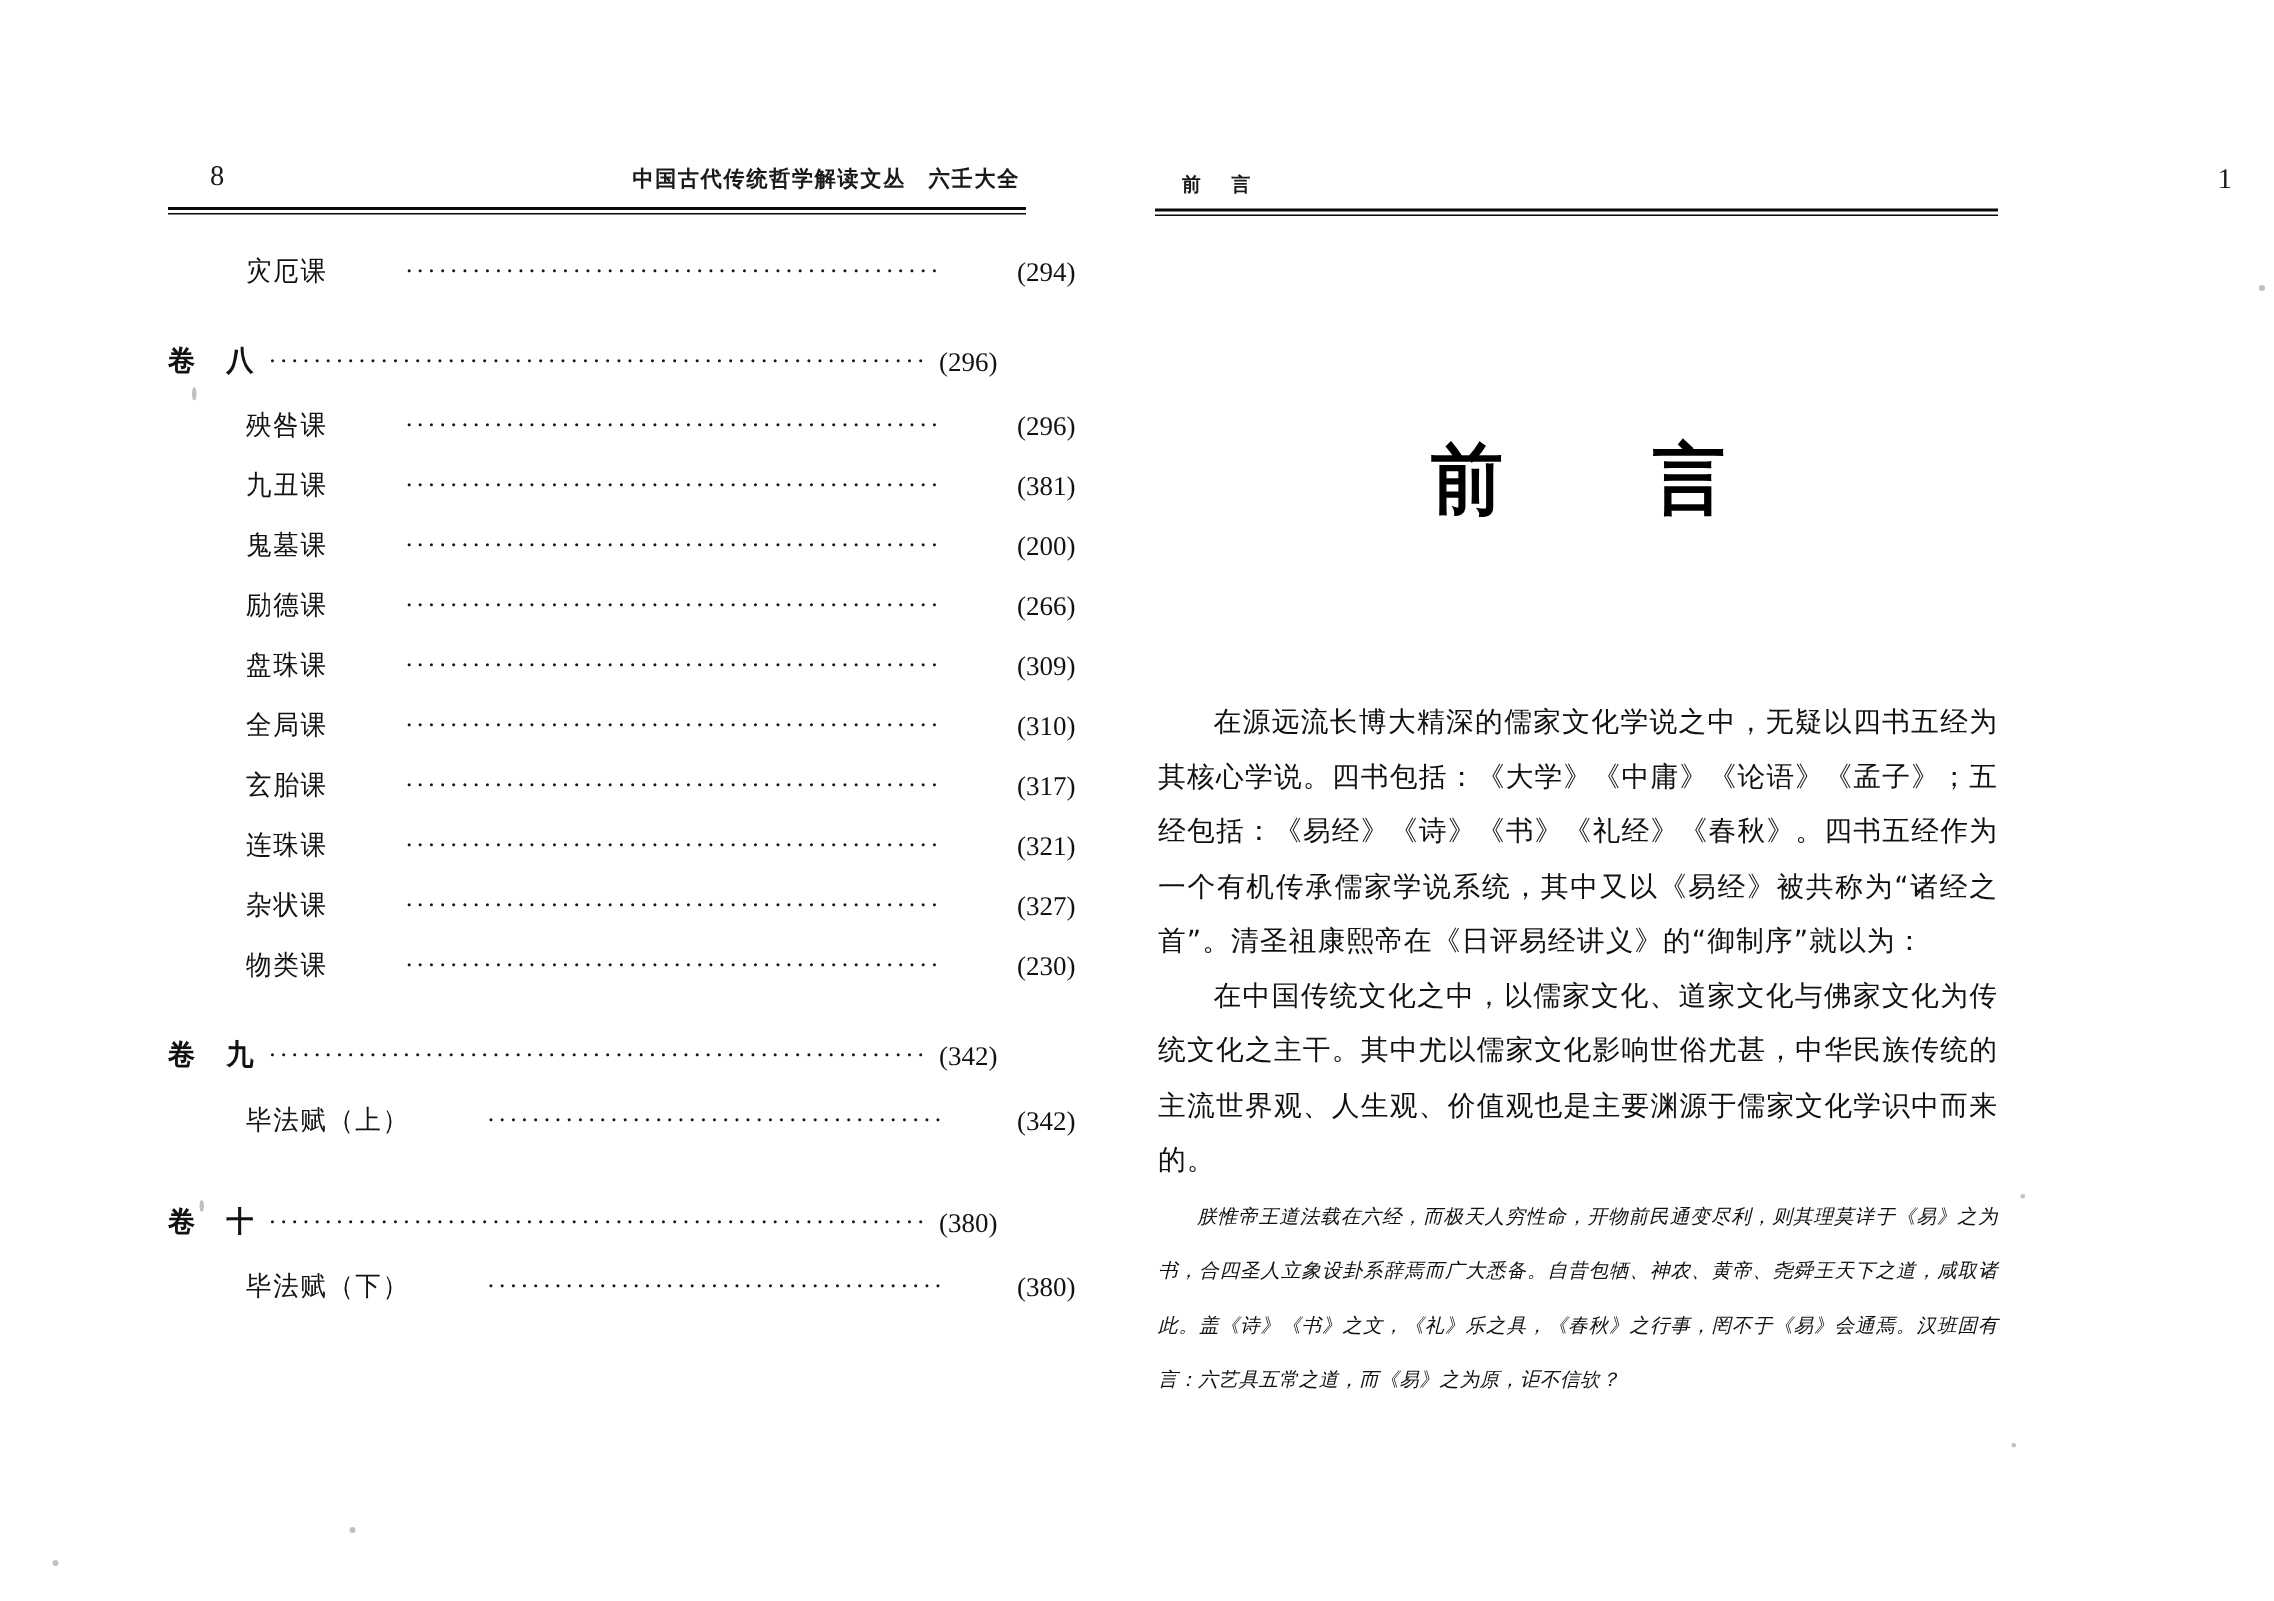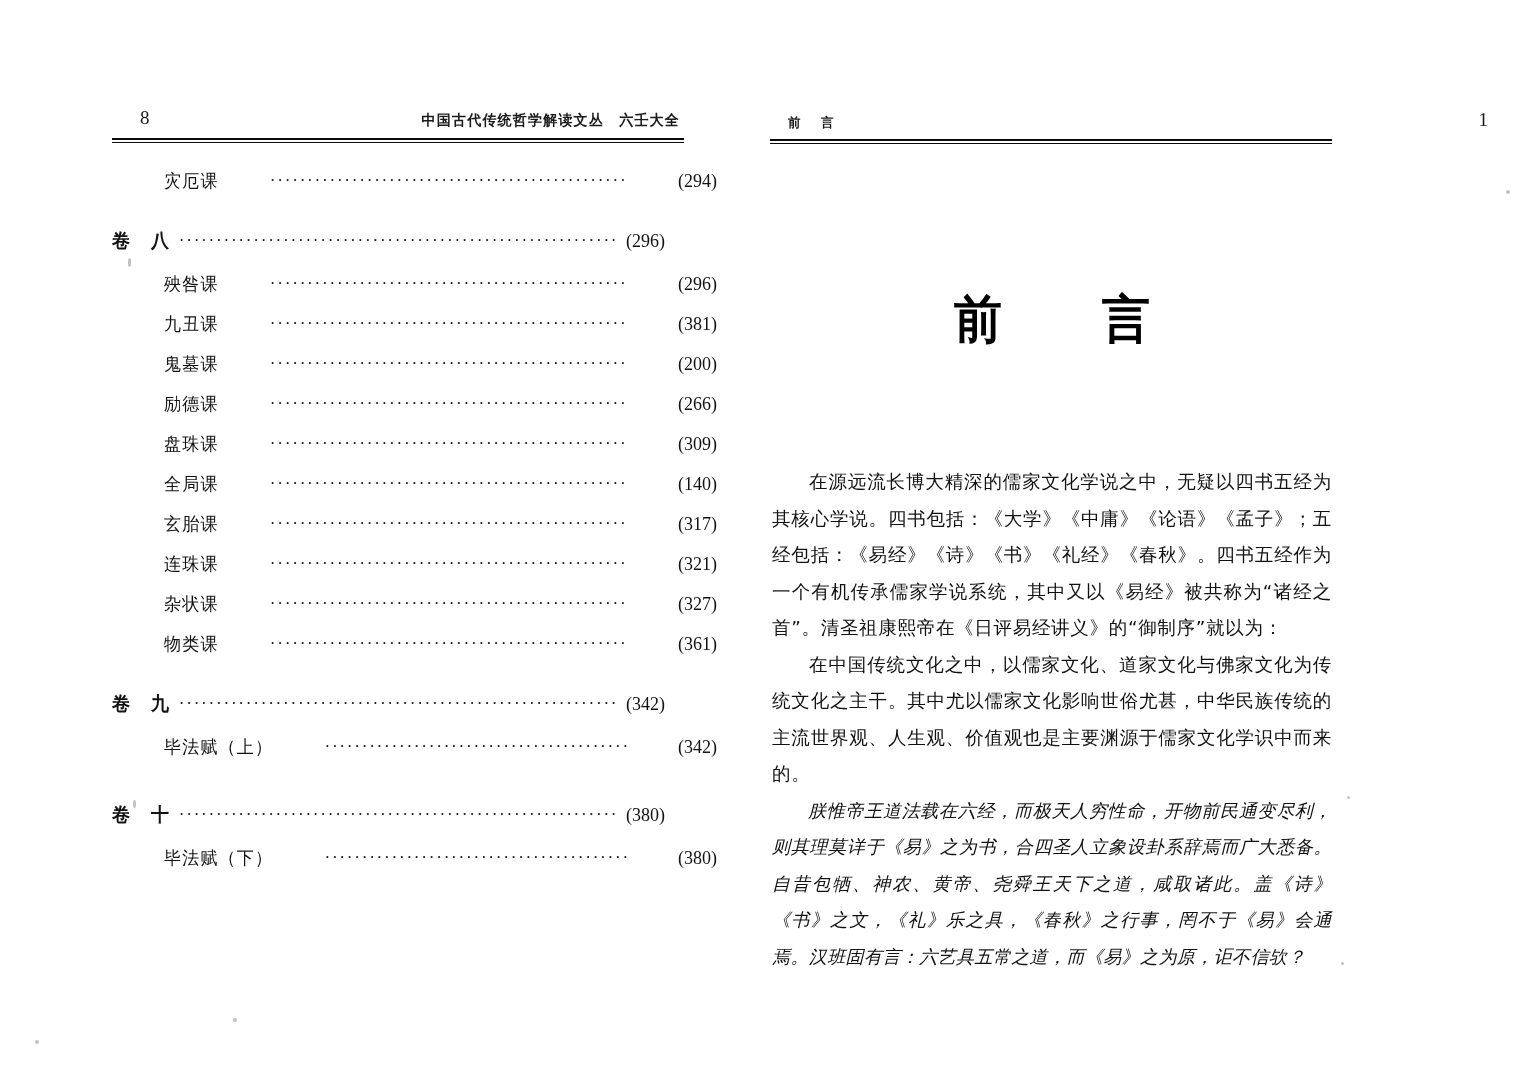--- a/index.html
+++ b/index.html
@@ -173,21 +173,21 @@
     letter-spacing: .7px;
     text-indent: 2em;
     text-align: justify;
     text-justify: inter-ideograph;
     color: #111;
     margin: 0;
   }
   .fm-quote {
     font-family: "Liberation Serif", "DejaVu Serif", serif;
     font-style: italic;
-    font-size: 18px;
+    font-size: 13px;
     line-height: 36.5px;
     letter-spacing: .4px;
     text-indent: 2em;
     text-align: justify;
     text-justify: inter-ideograph;
     color: #111;
     margin: 0;
   }
 
   
@@ -244,41 +244,41 @@
           <span class="toc-page">(266)</span>
         </div>
         <div class="toc-row level-sub">
           <span class="toc-label">盘珠课</span>
           <span class="toc-dots"></span>
           <span class="toc-page">(309)</span>
         </div>
         <div class="toc-row level-sub">
           <span class="toc-label">全局课</span>
           <span class="toc-dots"></span>
-          <span class="toc-page">(140)</span>
+          <span class="toc-page">(310)</span>
         </div>
         <div class="toc-row level-sub">
           <span class="toc-label">玄胎课</span>
           <span class="toc-dots"></span>
           <span class="toc-page">(317)</span>
         </div>
         <div class="toc-row level-sub">
           <span class="toc-label">连珠课</span>
           <span class="toc-dots"></span>
           <span class="toc-page">(321)</span>
         </div>
         <div class="toc-row level-sub">
           <span class="toc-label">杂状课</span>
           <span class="toc-dots"></span>
           <span class="toc-page">(327)</span>
         </div>
         <div class="toc-row level-sub">
           <span class="toc-label">物类课</span>
           <span class="toc-dots"></span>
-          <span class="toc-page">(361)</span>
+          <span class="toc-page">(230)</span>
         </div>
         <div class="toc-row level-juan">
           <span class="toc-label">卷　九</span>
           <span class="toc-dots"></span>
           <span class="toc-page">(342)</span>
         </div>
         <div class="toc-row level-sub">
           <span class="toc-label">毕法赋（上）</span>
           <span class="toc-dots"></span>
           <span class="toc-page">(342)</span>

